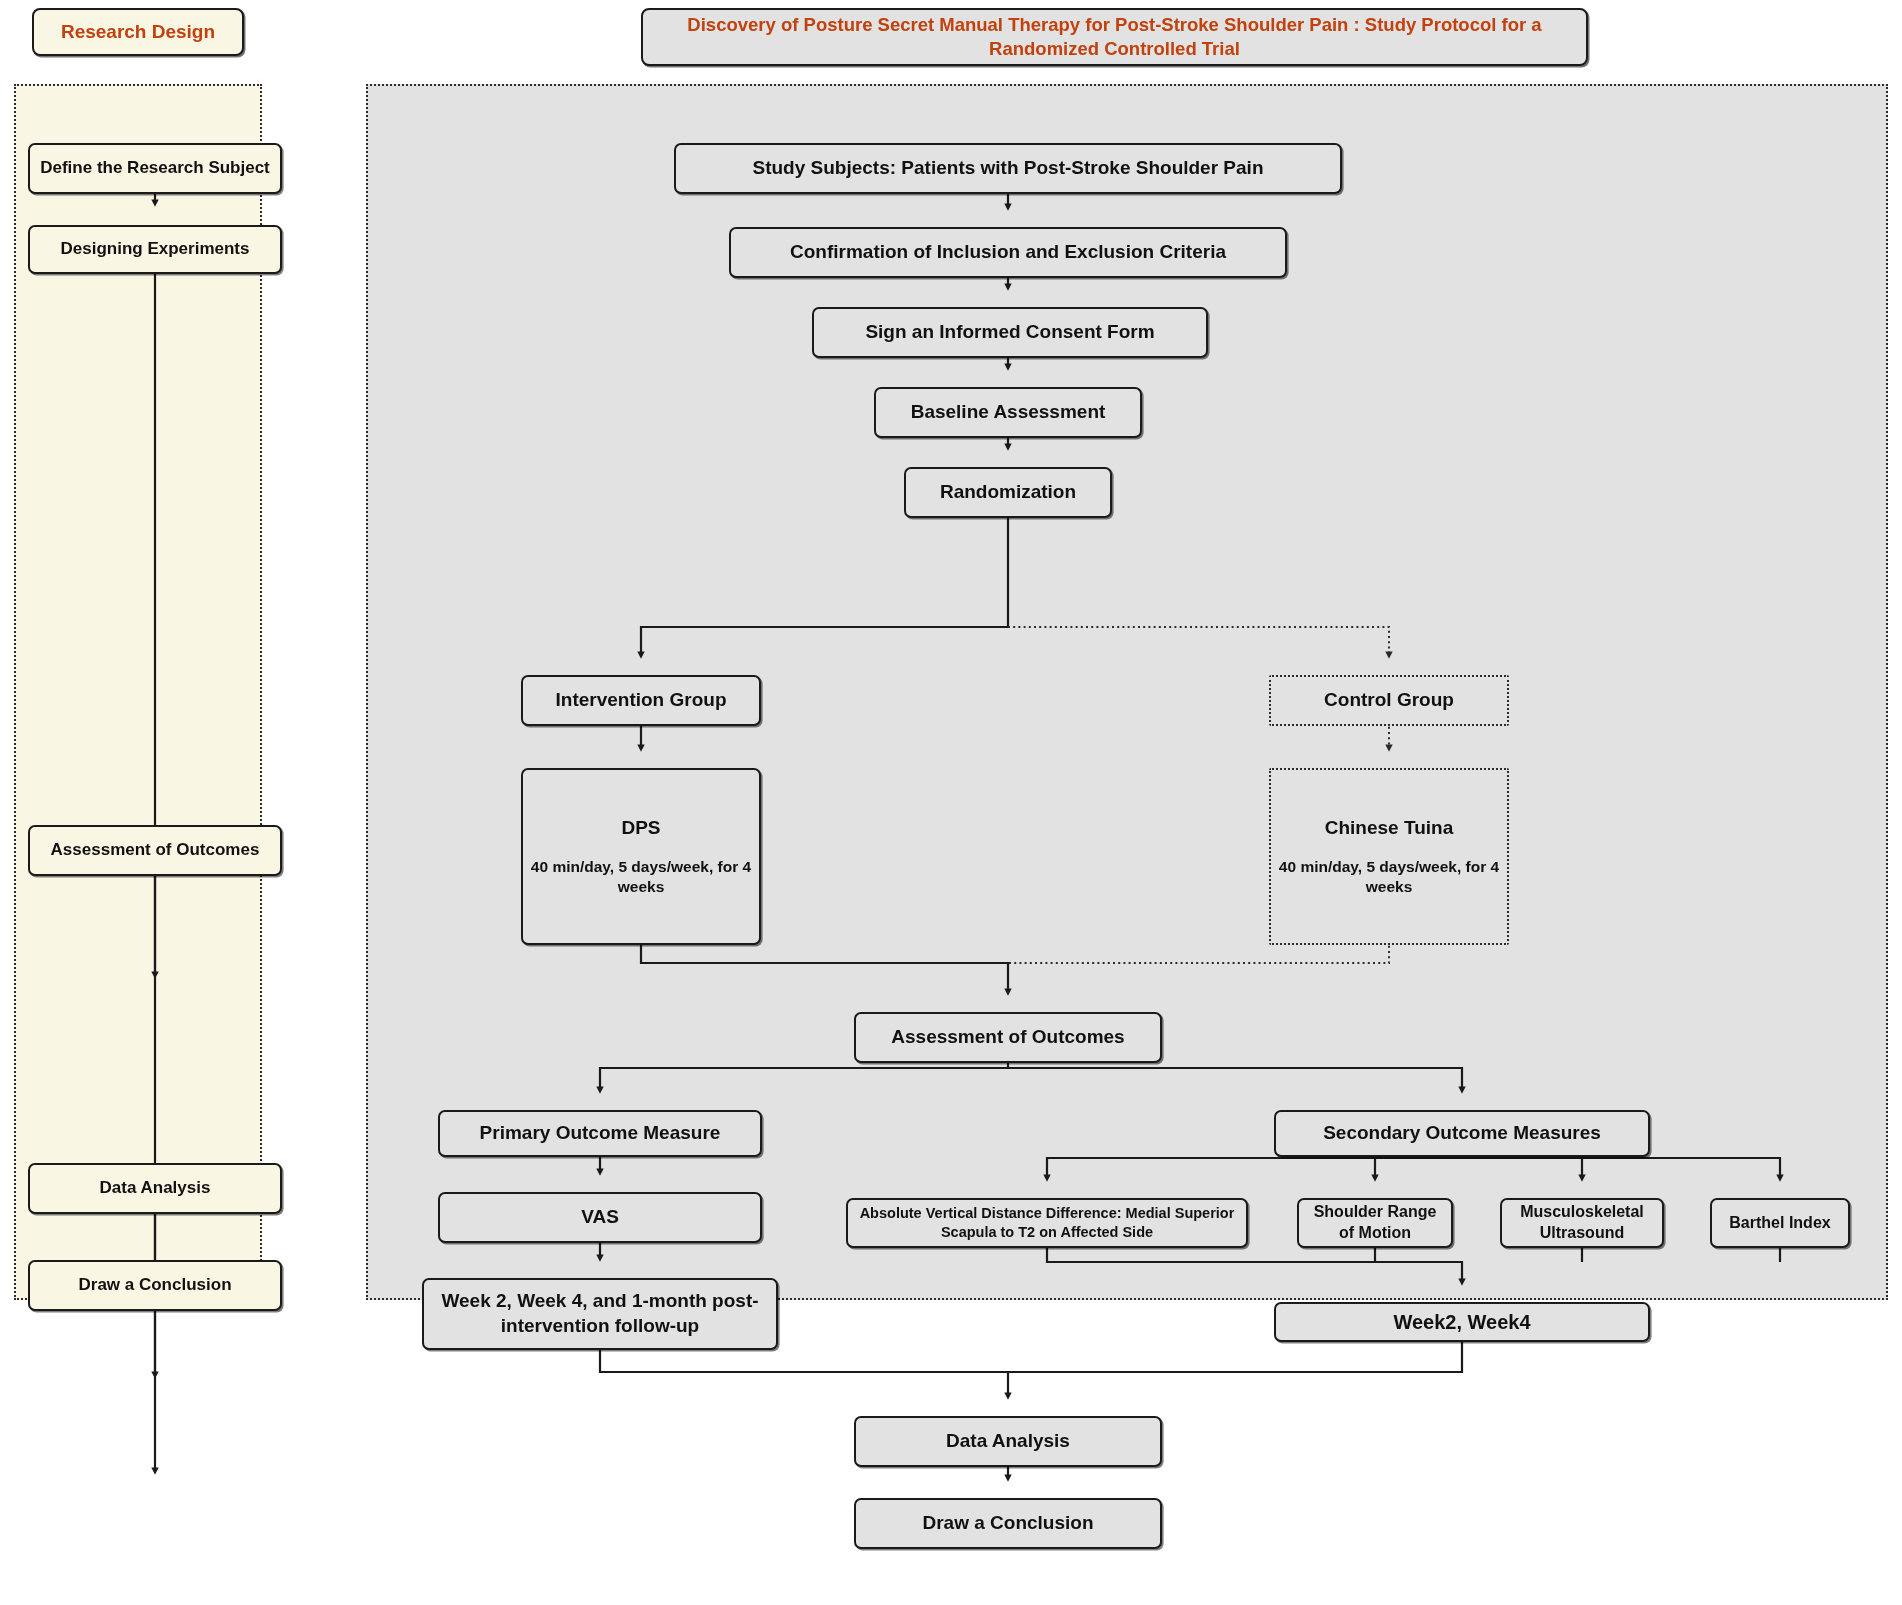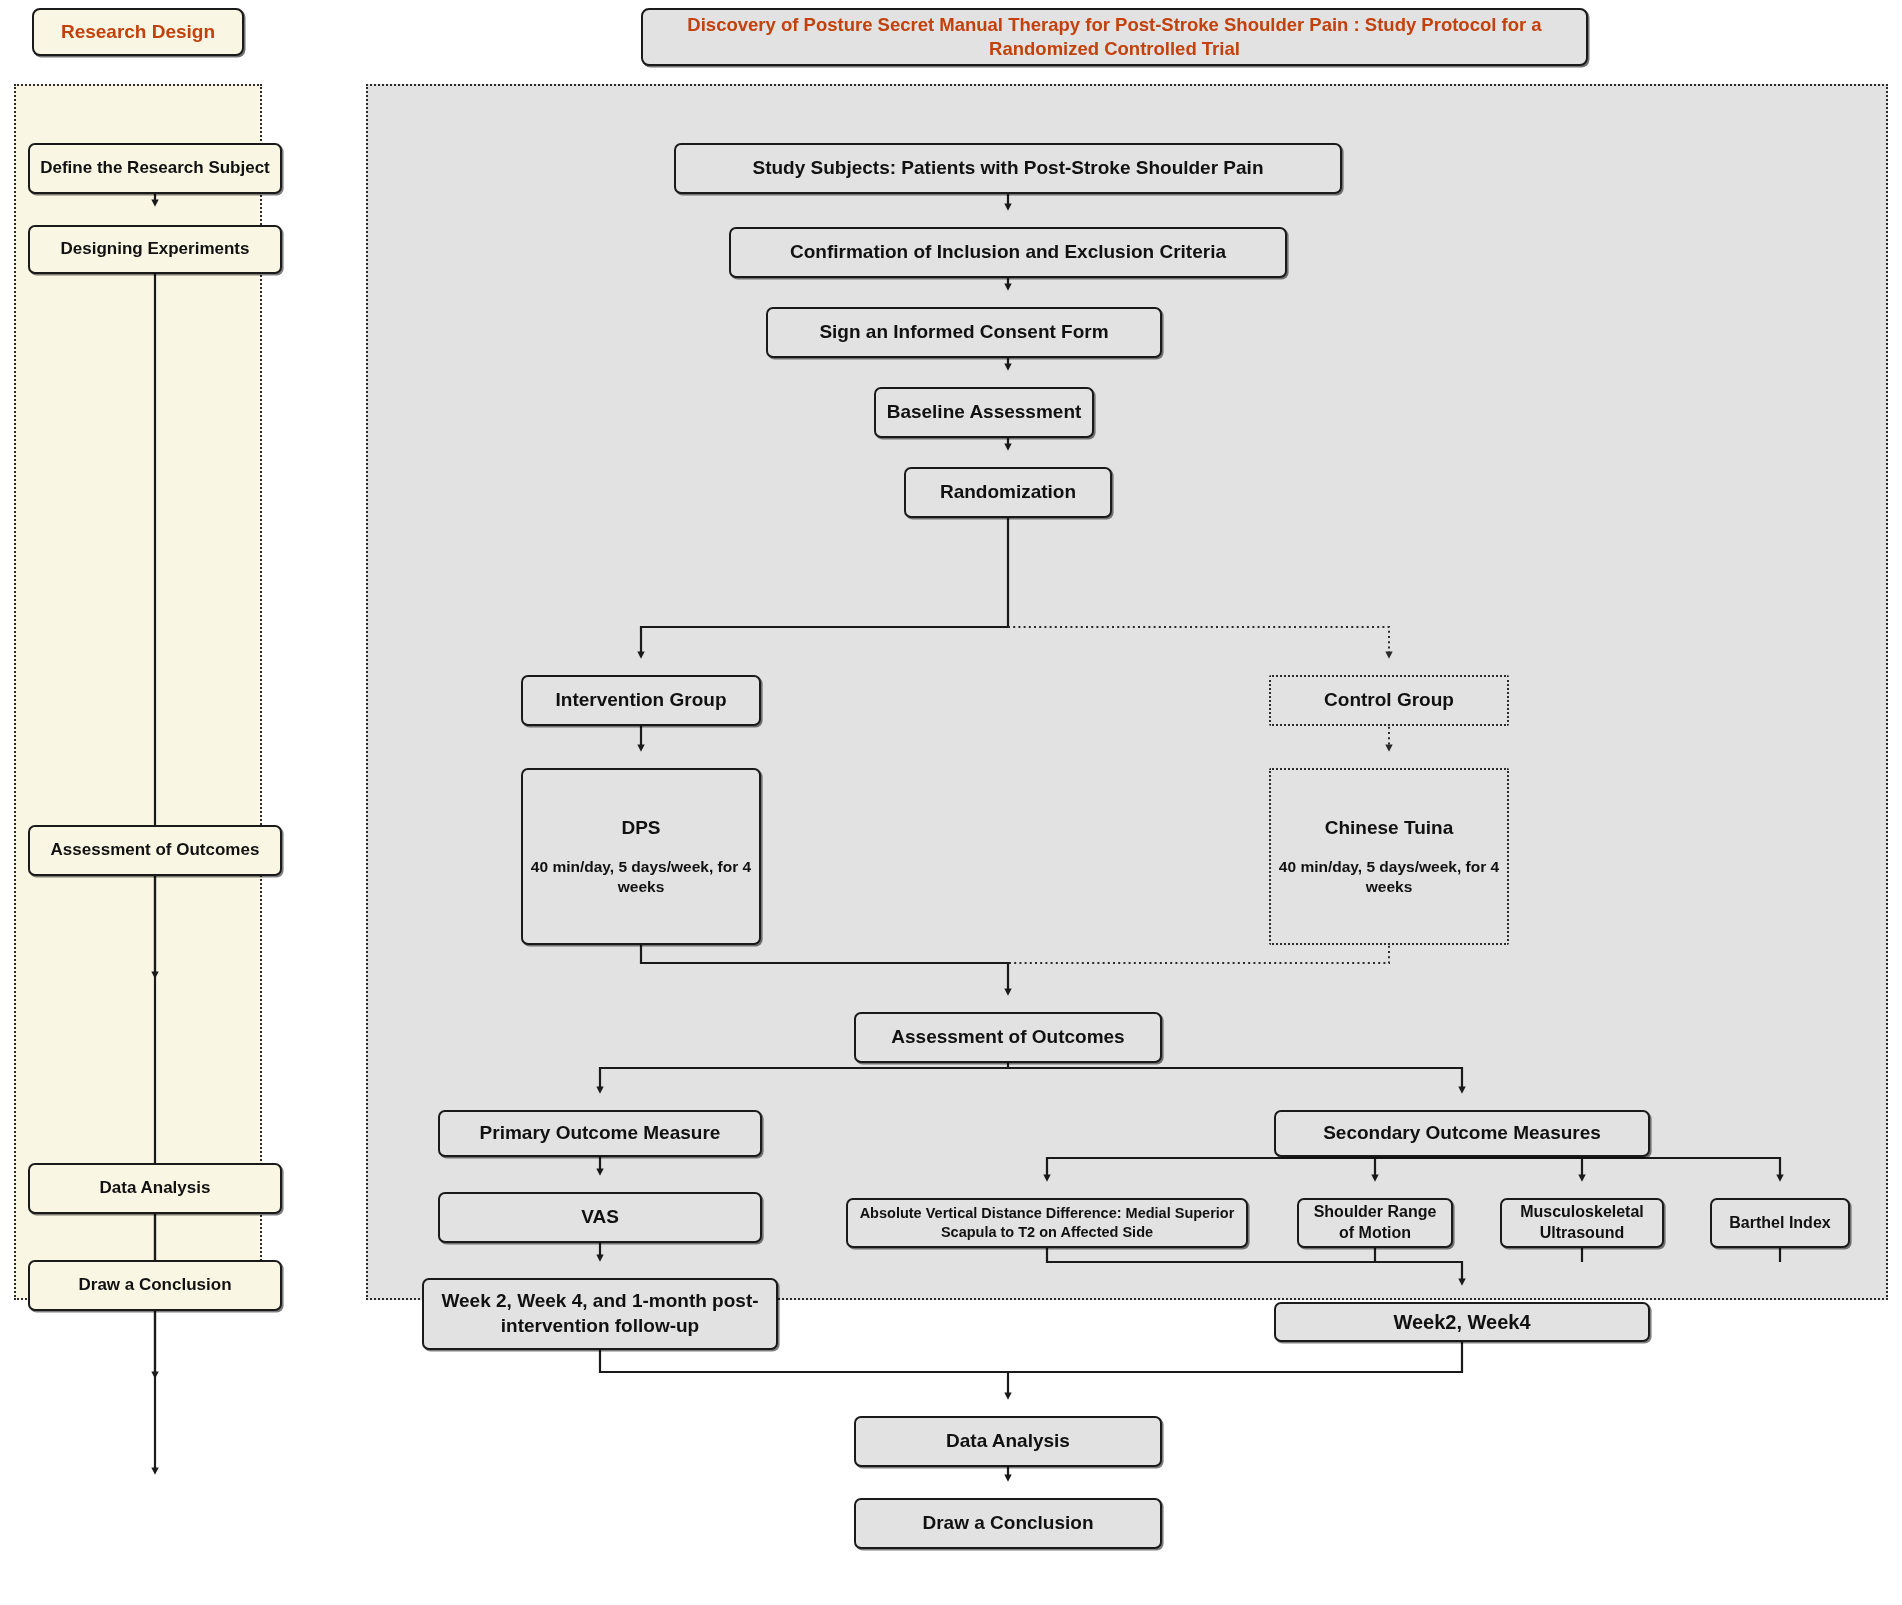--- a/index.html
+++ b/index.html
@@ -185,25 +185,25 @@
   </div>
 
   <div class="node gray" style="left:674px; top:123px; width:668px; height:51px; font-size:19px;">
     <span>Study Subjects: Patients with Post-Stroke Shoulder Pain</span>
   </div>
 
   <div class="node gray" style="left:729px; top:207px; width:558px; height:51px; font-size:19px;">
     <span>Confirmation of Inclusion and Exclusion Criteria</span>
   </div>
 
-  <div class="node gray" style="left:766px; top:287px; width:396px; height:51px; font-size:19px;">
+  <div class="node gray" style="left:812px; top:287px; width:396px; height:51px; font-size:19px;">
     <span>Sign an Informed Consent Form</span>
   </div>
 
-  <div class="node gray" style="left:874px; top:367px; width:220px; height:51px; font-size:19px;">
+  <div class="node gray" style="left:874px; top:367px; width:268px; height:51px; font-size:19px;">
     <span>Baseline Assessment</span>
   </div>
 
   <div class="node gray" style="left:904px; top:447px; width:208px; height:51px; font-size:19px;">
     <span>Randomization</span>
   </div>
 
   <div class="node gray" style="left:521px; top:655px; width:240px; height:51px; font-size:19px;">
     <span>Intervention Group</span>
   </div>

